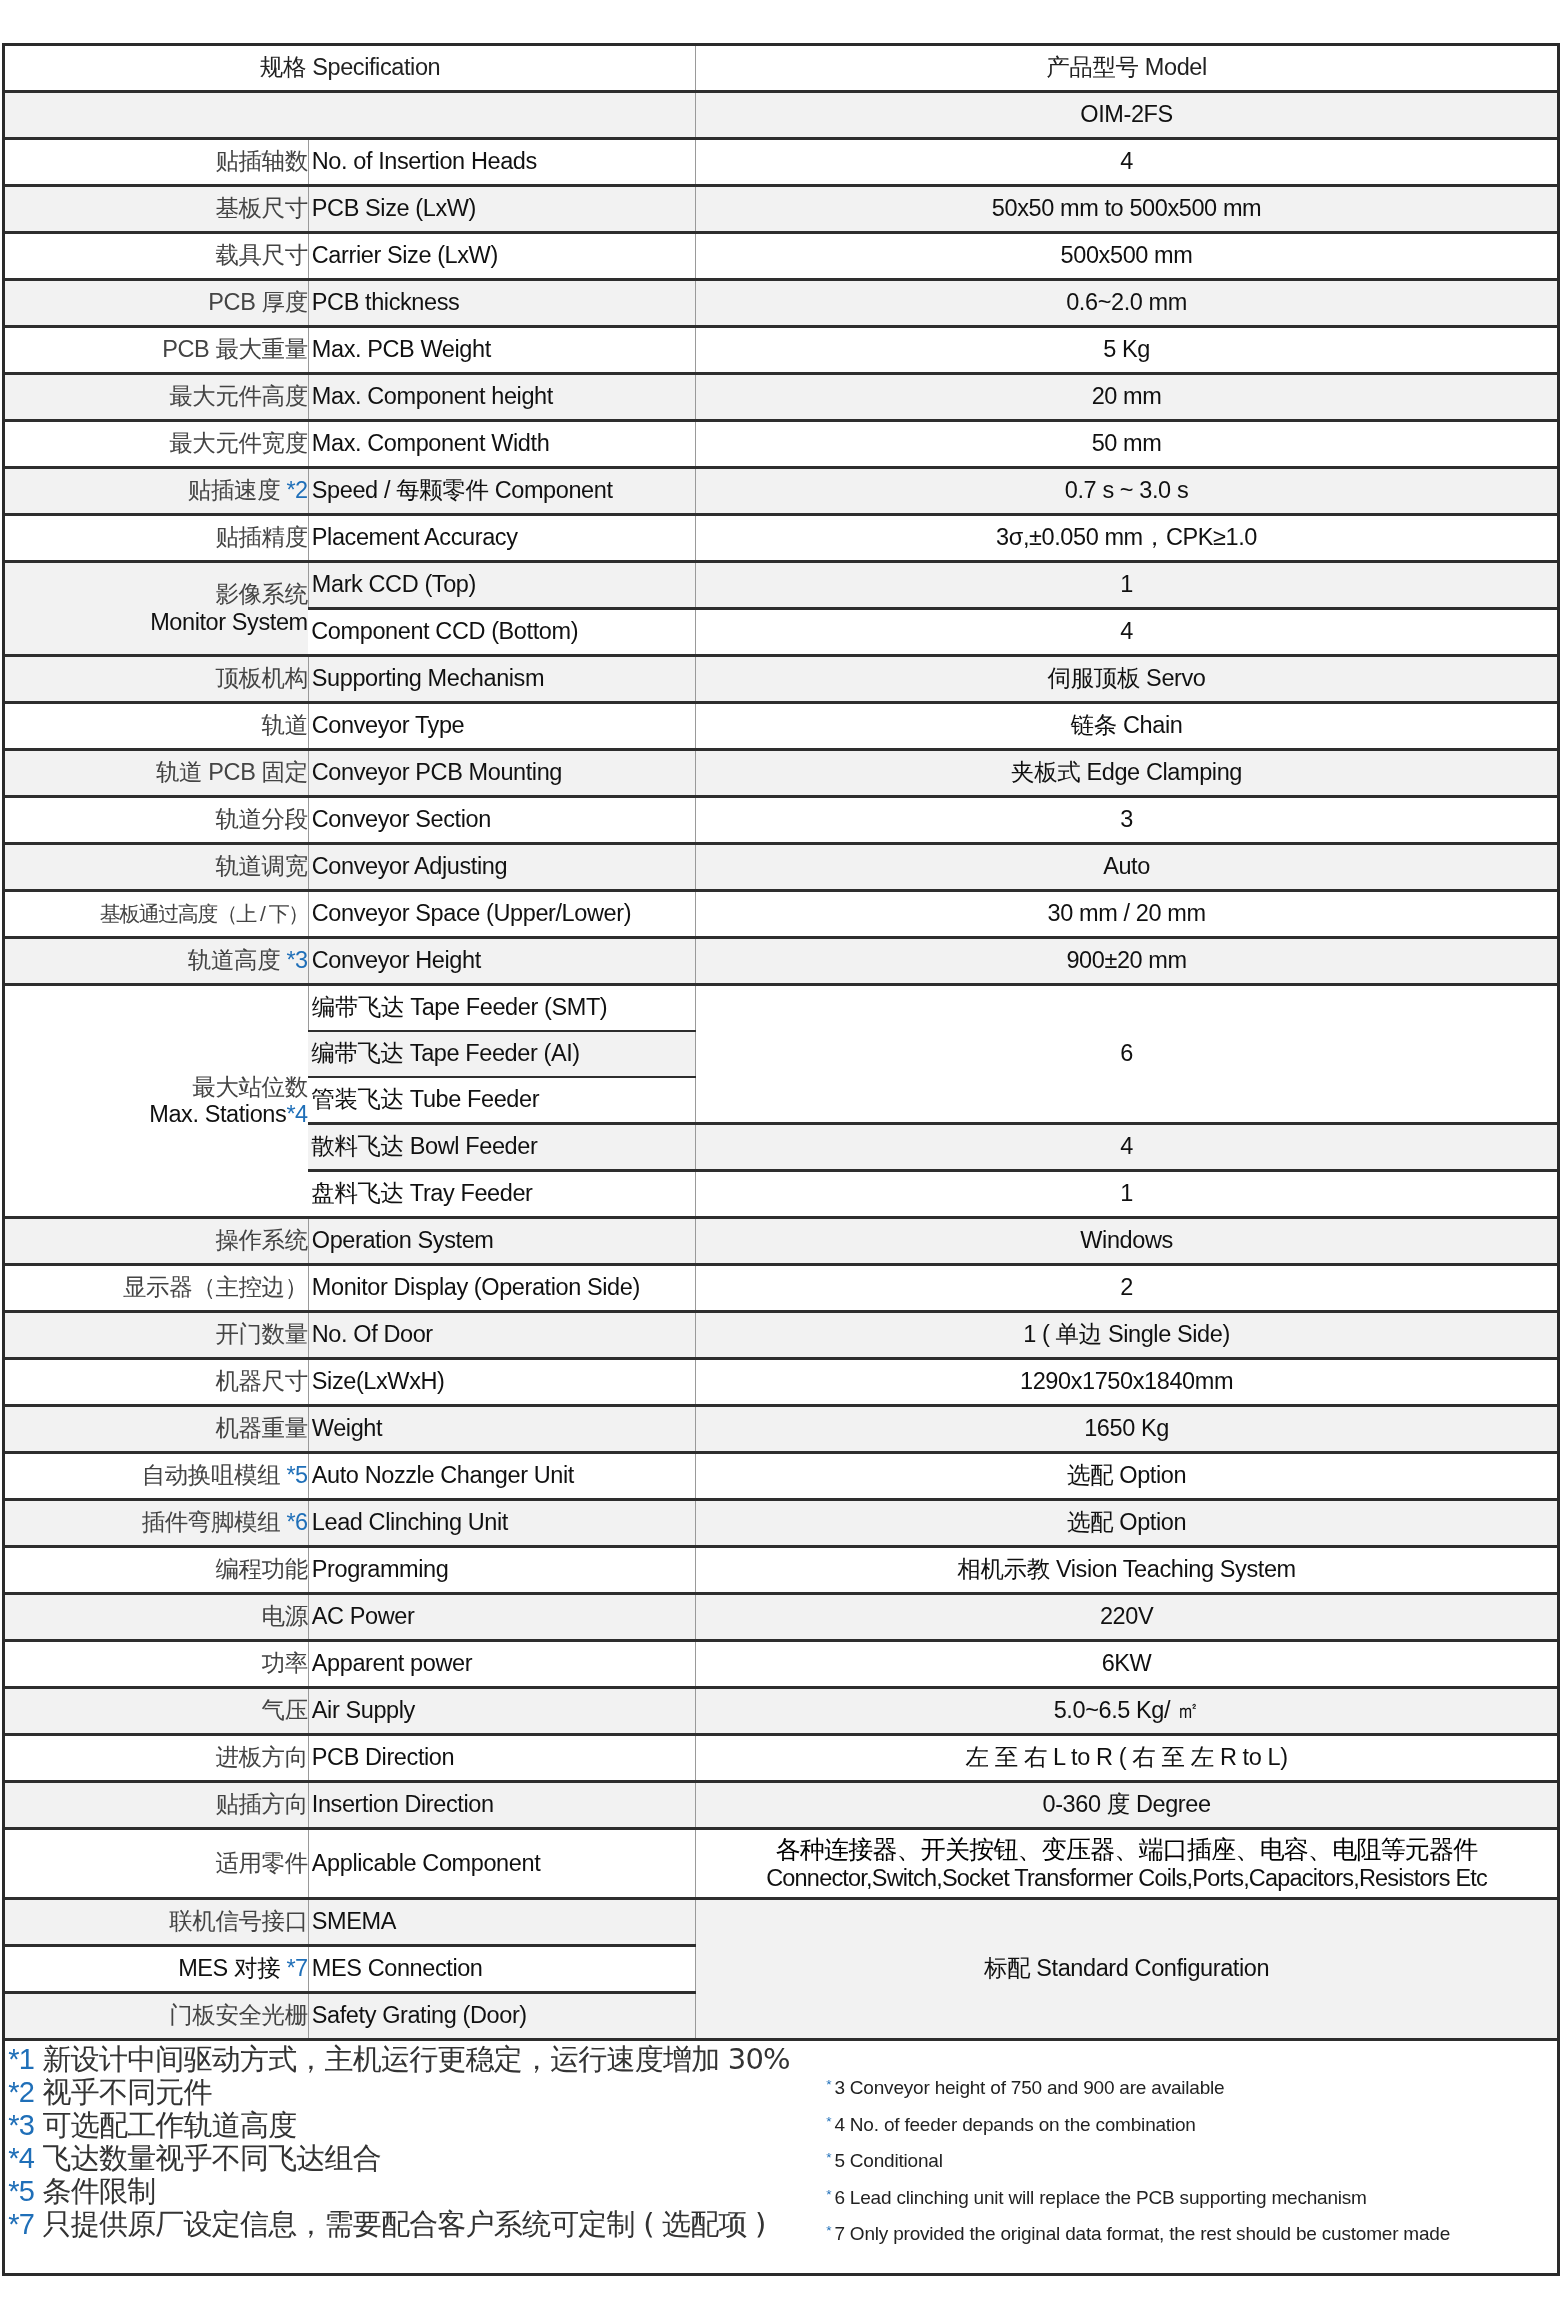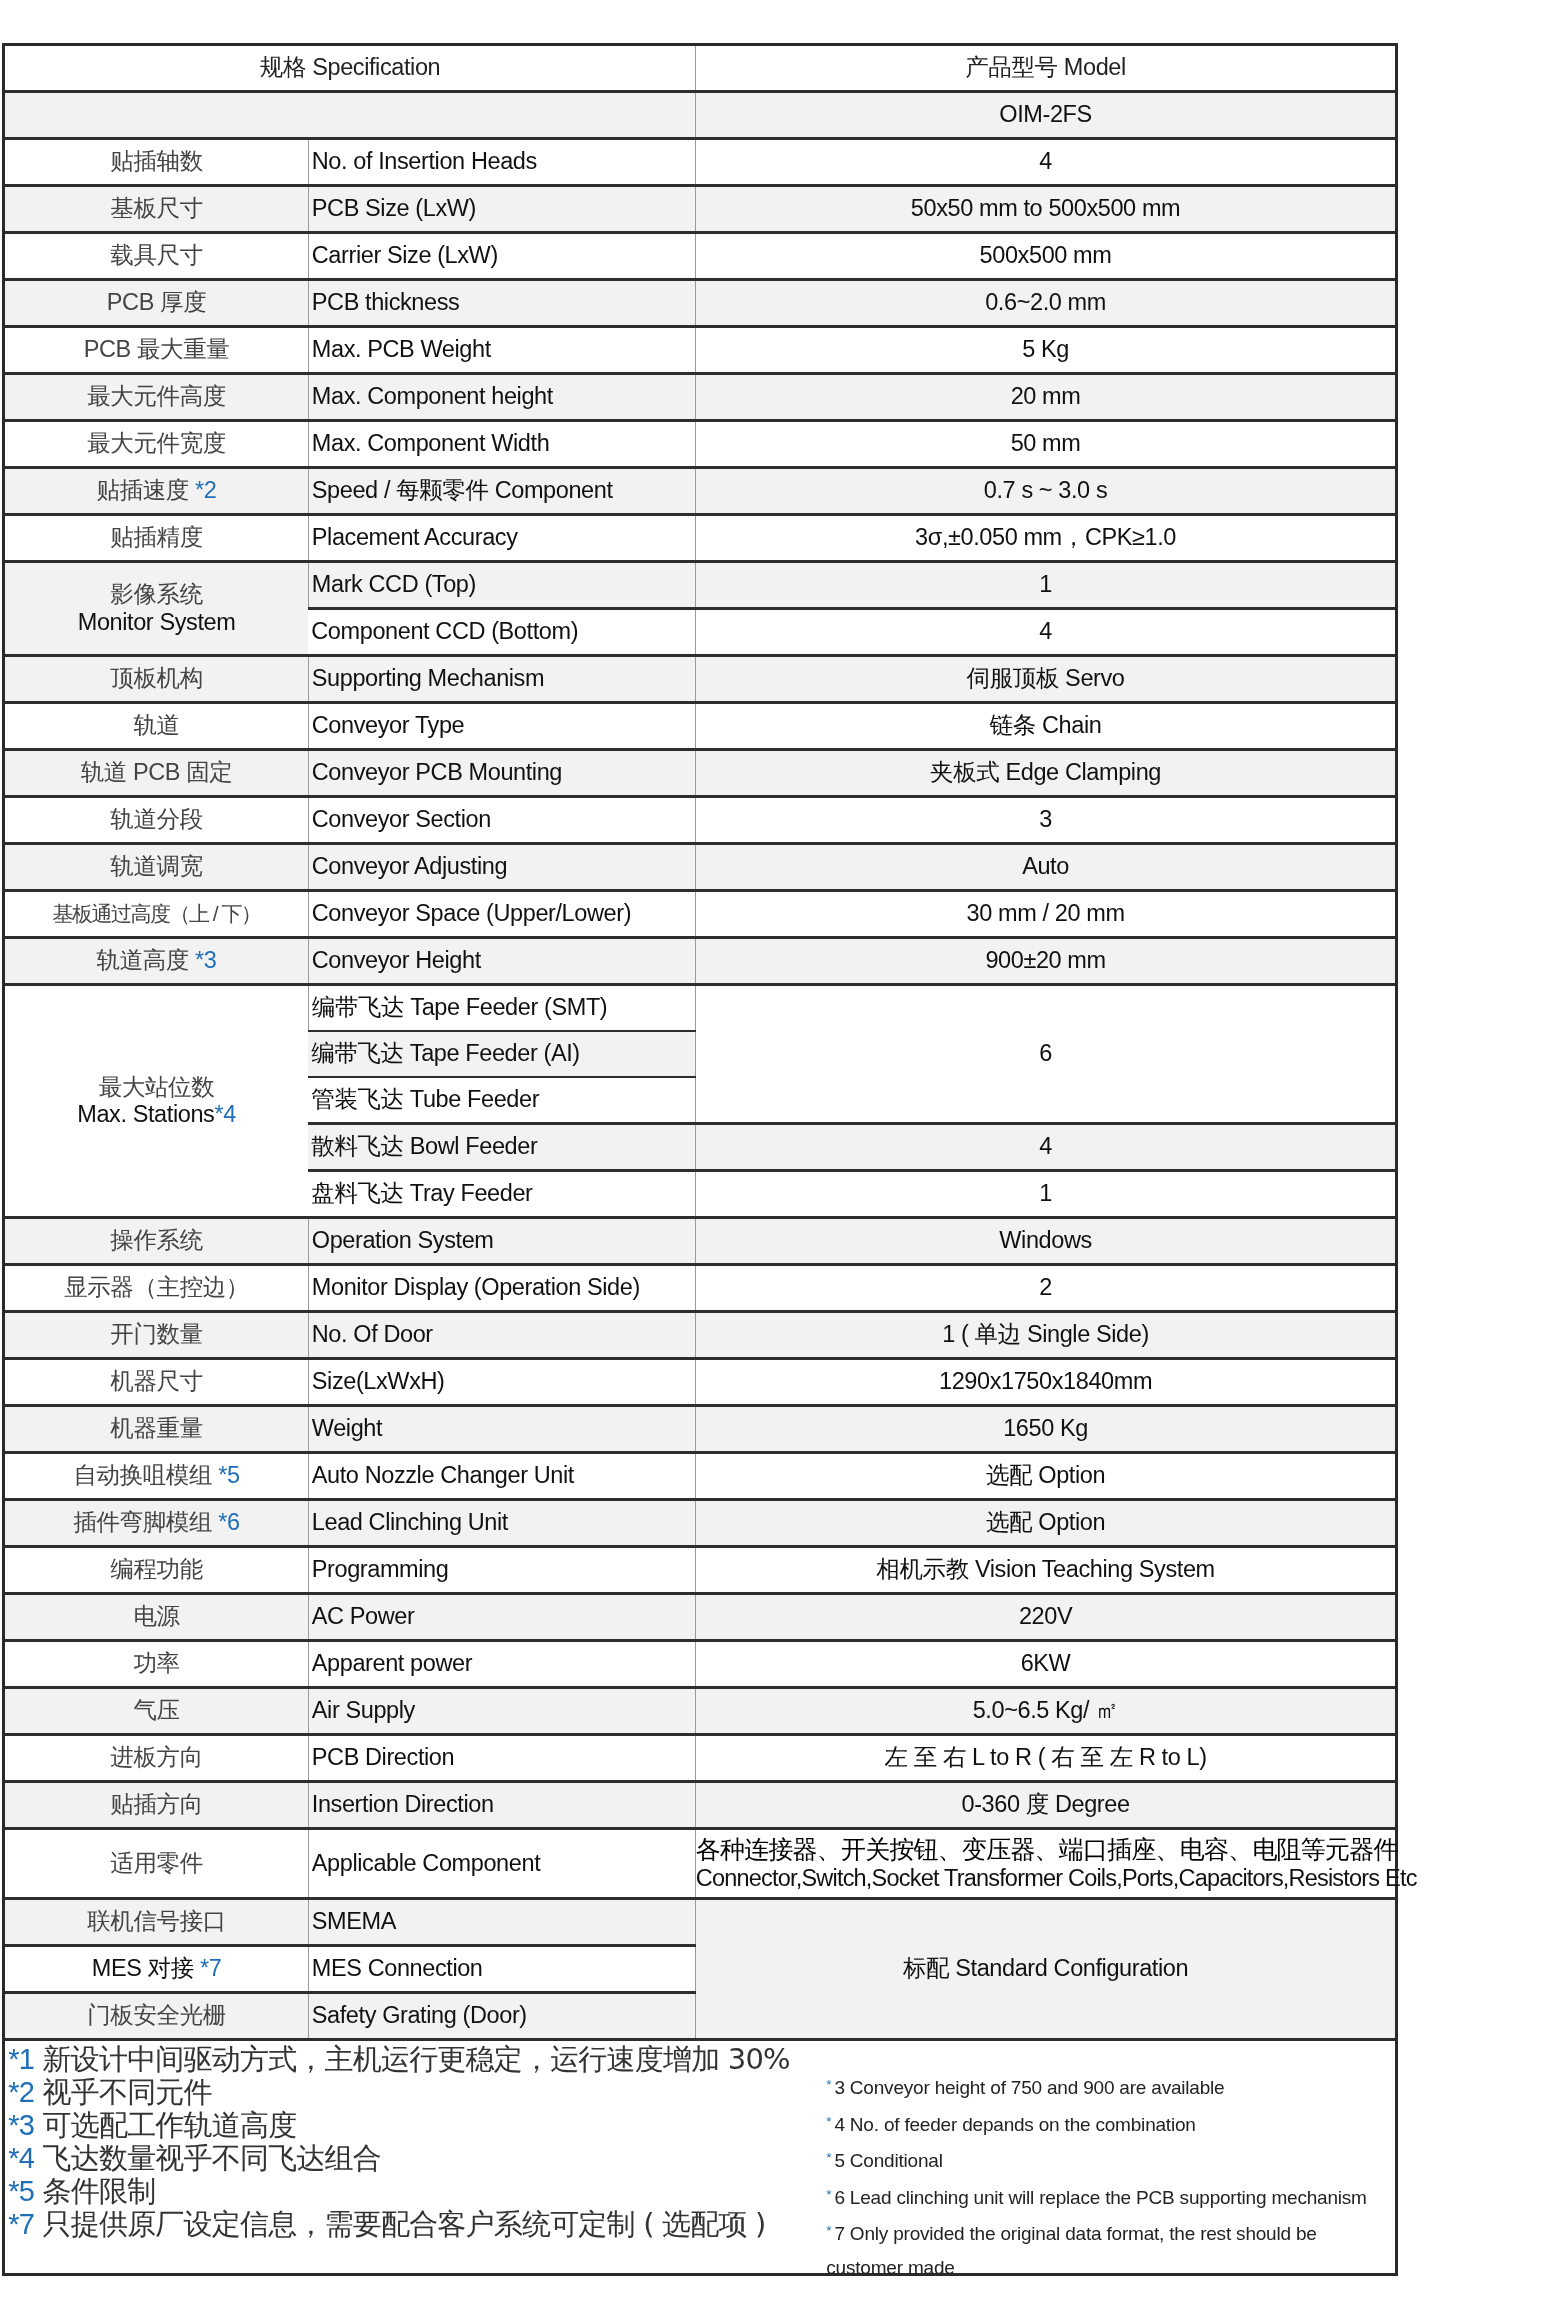--- a/index.html
+++ b/index.html
@@ -1,27 +1,27 @@
 <!DOCTYPE html>
 <html style="font-size:12px"><head>
 <meta charset="utf-8">
 <style>
   html, body { margin: 0; padding: 0; background: #ffffff; }
   body { width: 1563px; height: 2319px; position: relative; overflow: hidden;
          font-family: "DejaVu Sans", "Liberation Sans", sans-serif; color: #222; }
-  .sheet { position: absolute; left: 2.3px; top: 43px; width: 1396px;
+  .sheet { position: absolute; left: 2.3px; top: 43px; width: 1558px;
            border: 3px solid #2a2a2a; box-sizing: border-box; background: #fff; }
   table.spec { border-collapse: collapse; width: 100%; table-layout: fixed; }
   table.spec td { border-top: 3px solid #2e2e2e; border-left: 1.5px solid #9a9a9a;
                   padding: 0; font-size: 23.5px; height: 44px; line-height: 1.15;
                   font-family: "Liberation Sans", "DejaVu Sans", sans-serif;
                   letter-spacing: -0.4px; }
   table.spec td:first-child { border-left: none; }
   table.spec tr:first-child td { border-top: none; }
-  .c-cn { text-align: center; color: #444; }
+  .c-cn { text-align: right; color: #444; }
   .c-en { text-align: left; padding-left: 3px !important; color: #111; }
   .c-val { text-align: center; color: #111; }
   .bg-w td { background: #ffffff; }
   .bg-g td { background: #f2f2f2; }
   .hdr td { height: 43px; font-size: 32px; color: #222; }
   .note-mark { color: #1f6fb8; }
   .multi { line-height: 1.35; }
   .feeder-sub td.c-en { border-top: 2.3px solid #2e2e2e; }
   .footnotes { position: relative; border-top: 3px solid #2e2e2e; height: 232px; }
   .fn-cn { position: absolute; left: 3px; top: 1.5px; font-size: 29px; line-height: 33px;

